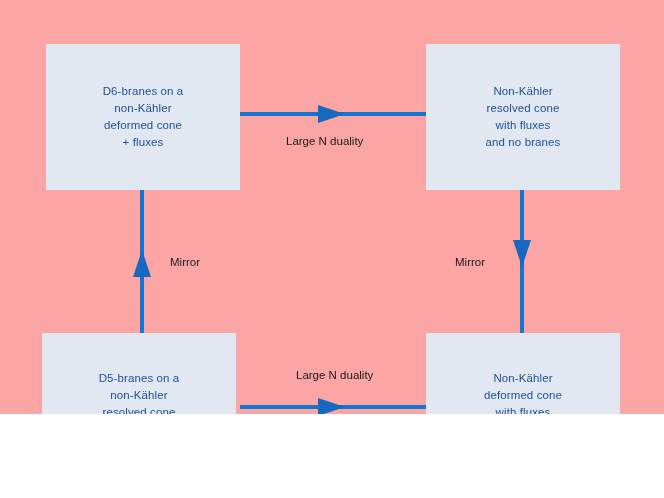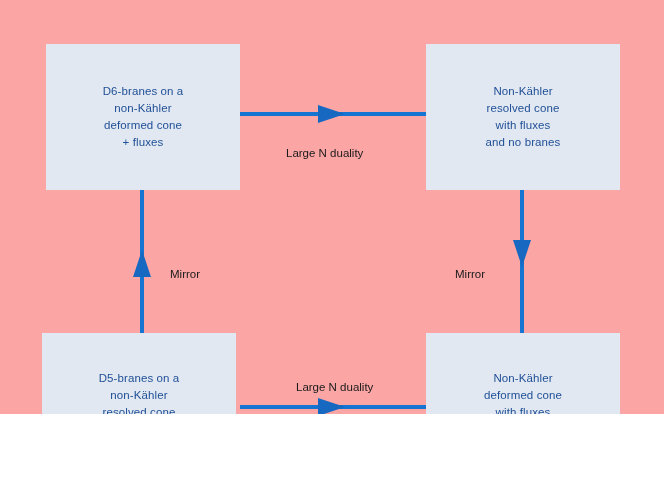--- a/index.html
+++ b/index.html
@@ -55,21 +55,20 @@
   }
 
   
   .edge-label {
     position: absolute;
     color: #1a1a1a;
     font-size: 11.5px;
     line-height: 14px;
     white-space: nowrap;
     font-family: "Liberation Sans", sans-serif;
-    margin-top: 12px;
   }
   #label-top-duality    { left: 286px; top: 134px; }
   #label-bottom-duality { left: 296px; top: 368px; }
   #label-left-mirror    { left: 170px; top: 255px; }
   #label-right-mirror   { left: 455px; top: 255px; }
 </style>
 </head>
 <body>
 
 <div id="canvas">

